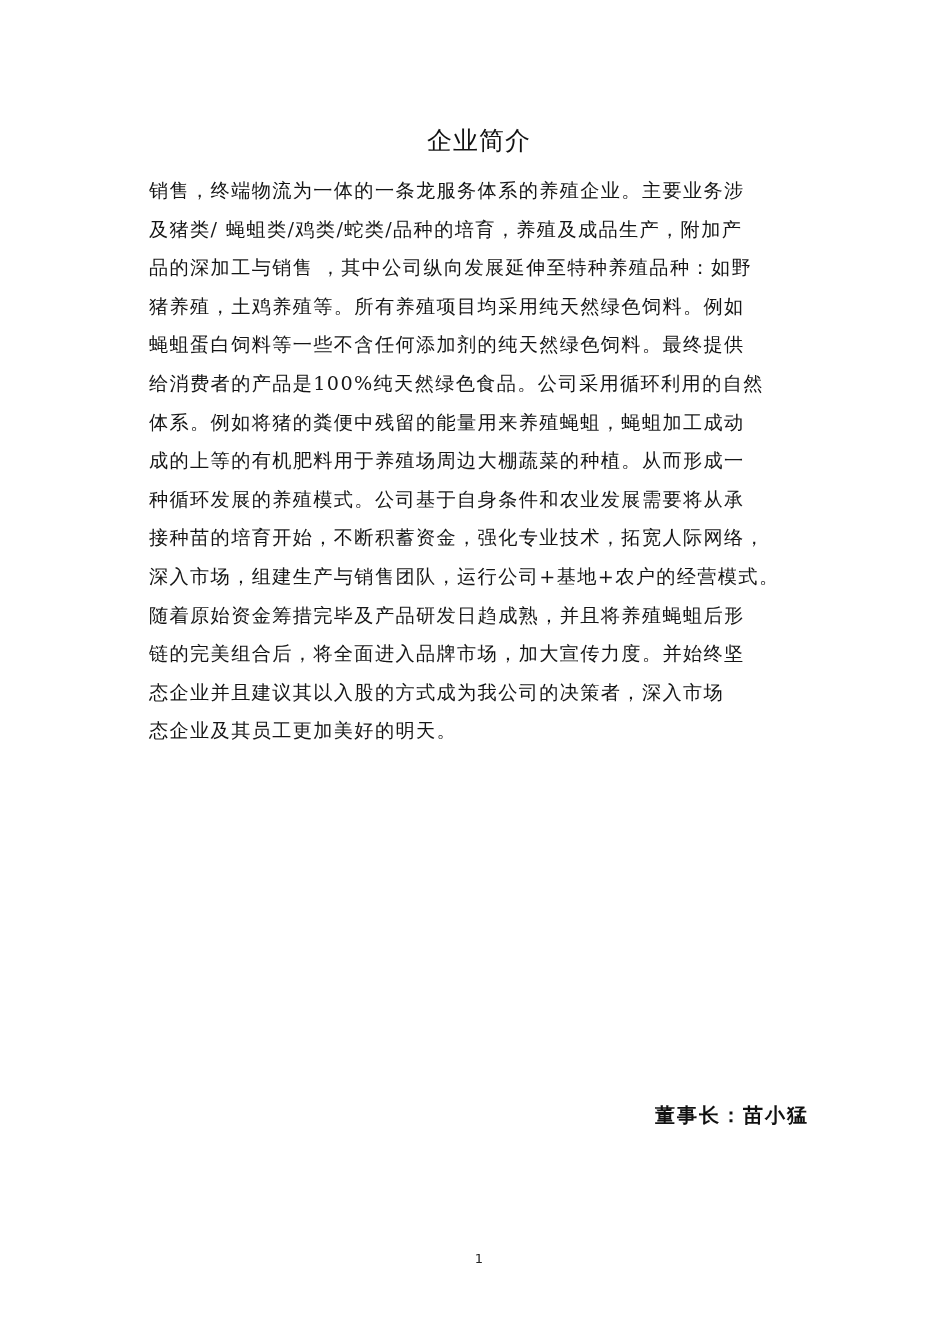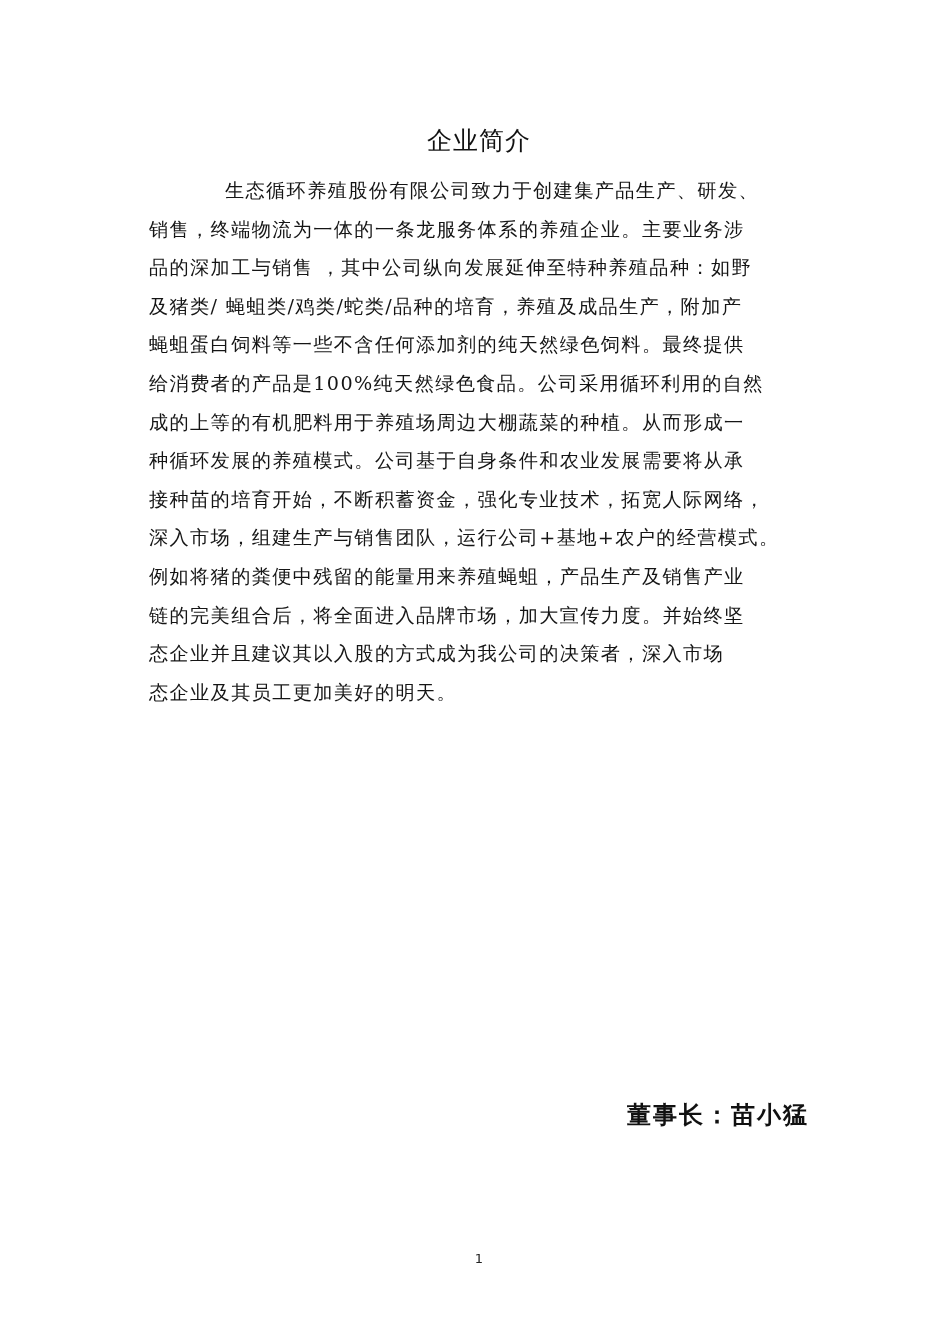--- a/index.html
+++ b/index.html
@@ -46,21 +46,21 @@
       letter-spacing: 1.35px;
       color: #151515;
     }
     .line.indent {
       padding-left: 76px;
     }
     .signature {
       position: absolute;
       right: 145px;
       top: 1098px;
-      font-size: 24px;
+      font-size: 20px;
       font-weight: bold;
       letter-spacing: 2px;
       line-height: 34px;
       color: #111;
     }
     .page-number {
       position: absolute;
       left: 0; right: 0;
       top: 1251px;
       text-align: center;
@@ -69,31 +69,32 @@
       color: #222;
     }
   </style>
 </head>
 <body>
 
 <div class="page">
   <div class="title">企业简介</div>
 
   <div class="body-lines">
-    <div class="line indent">生态循环养殖股份有限公司致力于创建集产品生产、研发、</div>
     <div class="line">销售，终端物流为一体的一条龙服务体系的养殖企业。主要业务涉</div>
+    <div class="line">及猪类/ 蝇蛆类/鸡类/蛇类/品种的培育，养殖及成品生产，附加产</div>
     <div class="line">品的深加工与销售 ，其中公司纵向发展延伸至特种养殖品种：如野</div>
-    <div class="line">及猪类/ 蝇蛆类/鸡类/蛇类/品种的培育，养殖及成品生产，附加产</div>
+    <div class="line">猪养殖，土鸡养殖等。所有养殖项目均采用纯天然绿色饲料。例如</div>
     <div class="line">蝇蛆蛋白饲料等一些不含任何添加剂的纯天然绿色饲料。最终提供</div>
     <div class="line">给消费者的产品是100%纯天然绿色食品。公司采用循环利用的自然</div>
+    <div class="line">体系。例如将猪的粪便中残留的能量用来养殖蝇蛆，蝇蛆加工成动</div>
     <div class="line">成的上等的有机肥料用于养殖场周边大棚蔬菜的种植。从而形成一</div>
     <div class="line">种循环发展的养殖模式。公司基于自身条件和农业发展需要将从承</div>
     <div class="line">接种苗的培育开始，不断积蓄资金，强化专业技术，拓宽人际网络，</div>
     <div class="line">深入市场，组建生产与销售团队，运行公司+基地+农户的经营模式。</div>
-    <div class="line">例如将猪的粪便中残留的能量用来养殖蝇蛆，产品生产及销售产业</div>
+    <div class="line">随着原始资金筹措完毕及产品研发日趋成熟，并且将养殖蝇蛆后形</div>
     <div class="line">链的完美组合后，将全面进入品牌市场，加大宣传力度。并始终坚</div>
     <div class="line">态企业并且建议其以入股的方式成为我公司的决策者，深入市场</div>
     <div class="line">态企业及其员工更加美好的明天。</div>
   </div>
 
   <div class="signature">董事长：苗小猛</div>
 
   <div class="page-number">1</div>
 </div>
 

